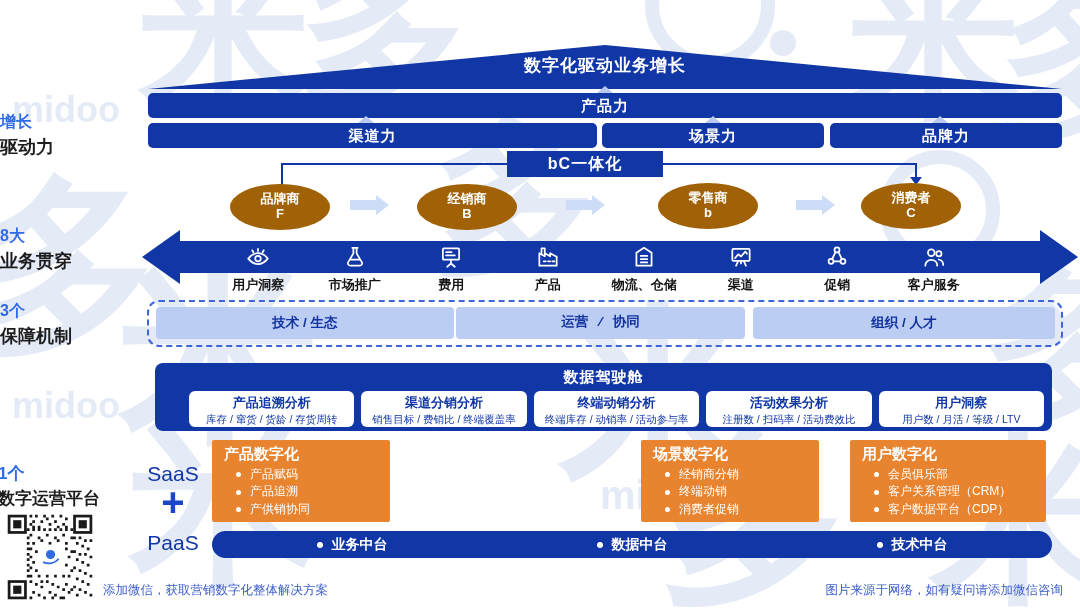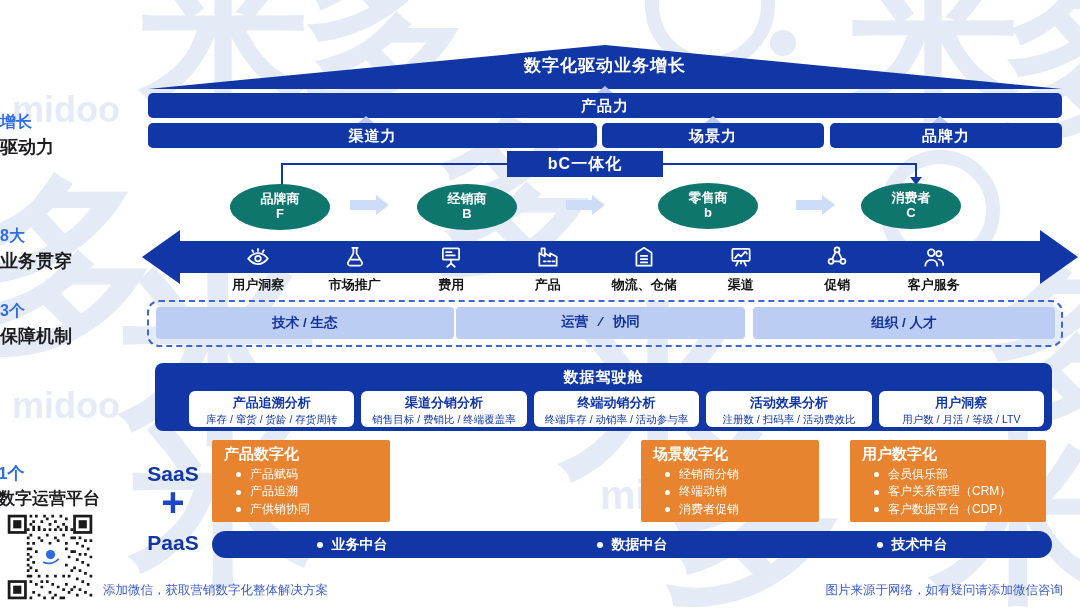--- a/index.html
+++ b/index.html
@@ -30,21 +30,21 @@
     border-bottom:7px solid #b9c9ef; }
 
   
   .cline { position:absolute; background:#1137A6; }
   .arrow-down { position:absolute; width:0; height:0;
     border-left:6px solid transparent; border-right:6px solid transparent;
     border-top:8px solid #1137A6; }
   .bc-box { position:absolute; left:507px; top:151px; width:156px; height:26px;
     background:#1137A6; color:#fff; font-size:16px; font-weight:bold;
     text-align:center; line-height:26px; letter-spacing:1px; }
-  .chain-node { position:absolute; width:100px; height:46px; background:#0f766e; border-radius:50%;
+  .chain-node { position:absolute; width:100px; height:46px; background:#a16207; border-radius:50%;
     color:#fff; font-weight:bold; font-size:13px; display:flex; flex-direction:column;
     align-items:center; justify-content:center; line-height:1.15; }
   .chain-arrow { position:absolute; width:26px; height:10px; background:#cdddf8; top:200px; }
   .chain-arrow::after { content:""; position:absolute; left:26px; top:-5px; width:0; height:0;
     border-top:10px solid transparent; border-bottom:10px solid transparent;
     border-left:13px solid #cdddf8; }
 
   
   .flow-svg { position:absolute; left:140px; top:229px; }
   .flow-icons { position:absolute; left:210px; top:244px; width:772px; height:26px; display:flex; }
@@ -66,21 +66,21 @@
   .cockpit-title { position:absolute; left:155px; top:368px; width:897px; text-align:center;
     color:#fff; font-weight:bold; font-size:15px; letter-spacing:1px; }
   .cockpit-row { position:absolute; left:163px; top:391px; width:881px; display:flex; gap:7px;padding-left:26px; }
   .ck-box { flex:1; height:36px; background:#fff; border-radius:6px; text-align:center;
     color:#1137A6; padding-top:3px; overflow:hidden; }
   .ck-box .t { font-weight:bold; font-size:13px; display:block; }
   .ck-box .s { font-size:10.5px; display:block; margin-top:1px; white-space:nowrap; }
 
   
   .plat-label { position:absolute; left:140px; width:66px; text-align:center;
-    color:#1137A6; font-weight:bold; font-size:21px; }
+    color:#1137A6; font-weight:normal; font-size:21px; }
   .plat-plus { position:absolute; left:140px; width:66px; text-align:center;
     color:#1b46c8; font-weight:bold; font-size:40px; line-height:1; }
   .module { position:absolute; top:440px; height:82px; background:#E8842F; color:#fff;
     padding:5px 10px 4px 12px; border-radius:2px; }
   .module .mt { font-size:15px; font-weight:bold; display:block; margin-bottom:2px; }
   .module li { list-style:none; display:flex; align-items:center; font-size:12px; line-height:1.45; }
   .module li .b { width:5px; height:5px; border-radius:50%; background:#fff; margin:0 9px 0 12px; flex:0 0 auto; }
   .paas-bar { position:absolute; left:212px; top:531px; width:840px; height:27px;
     background:#1137A6; border-radius:14px; display:flex; justify-content:space-around; align-items:center; }
   .paas-item { color:#fff; font-weight:bold; font-size:14px; display:flex; align-items:center; }

